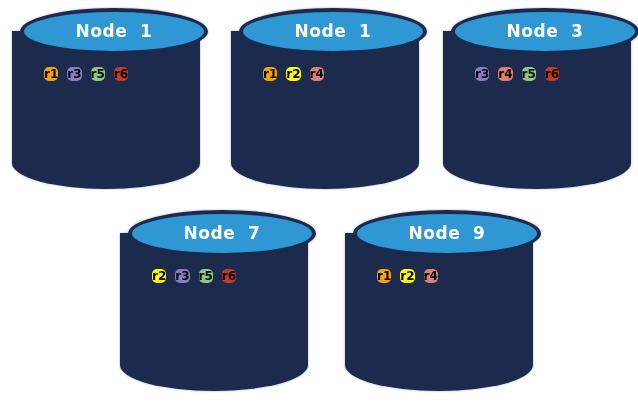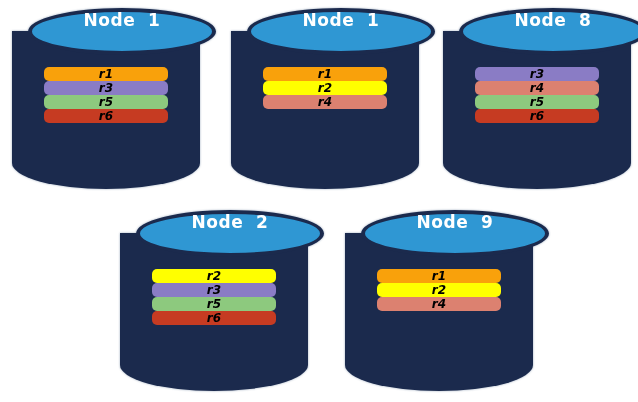--- a/index.html
+++ b/index.html
@@ -19,48 +19,46 @@
   }
   .cyl-body {
     position: absolute;
     left: 0; right: 0;
     top: 23px; bottom: 0;
     background: var(--navy, #1B2A4D);
     border-radius: 0 0 50% 50% / 0 0 26px 26px;
   }
   .cyl-top {
     position: absolute;
-    left: 16px; top: 0;
+    left: 8px; top: 0;
     width: 188px; height: 47px;
     box-sizing: border-box;
     background: var(--blue, #2F97D3);
     border: 4px solid var(--navy, #1B2A4D);
     border-radius: 50%;
     display: flex;
-    align-items: flex-start;
+    align-items: center;
     justify-content: center;
   }
   .node-title {
     color: #ffffff;
     font-weight: bold;
     font-size: 17px;
     letter-spacing: 0.5px;
     white-space: pre;
     margin-top: -2px;
   }
   .bars {
     position: absolute;
     left: 50%;
     transform: translateX(-50%);
     top: 59px;
     width: 124px;
     display: flex;
-    flex-direction: column;
-    gap: 0;
-    font-style: italic;
+    gap: 9px;
   }
   .bar {
     height: 14px;
     border-radius: 5px;
     text-align: center;
     font-size: 12px;
     font-weight: bold;
     color: #000000;
     line-height: 14px;
   }
@@ -94,34 +92,34 @@
   <div class="bars">
       <div class="bar" style="background: rgb(249, 161, 11);">r1</div>
       <div class="bar" style="background: rgb(255, 255, 0);">r2</div>
       <div class="bar" style="background: rgb(220, 129, 112);">r4</div>
     </div>
 </div>
 
 <div class="cylinder node-3">
   <div class="cyl-body"></div>
   <div class="cyl-top">
-    <span class="node-title">Node  8</span>
+    <span class="node-title">Node  3</span>
   </div>
   <div class="bars">
       <div class="bar" style="background: rgb(138, 124, 197);">r3</div>
       <div class="bar" style="background: rgb(220, 129, 112);">r4</div>
       <div class="bar" style="background: rgb(141, 201, 126);">r5</div>
       <div class="bar" style="background: rgb(198, 59, 34);">r6</div>
     </div>
 </div>
 
 <div class="cylinder node-4">
   <div class="cyl-body"></div>
   <div class="cyl-top">
-    <span class="node-title">Node  2</span>
+    <span class="node-title">Node  7</span>
   </div>
   <div class="bars">
       <div class="bar" style="background: rgb(255, 255, 0);">r2</div>
       <div class="bar" style="background: rgb(138, 124, 197);">r3</div>
       <div class="bar" style="background: rgb(141, 201, 126);">r5</div>
       <div class="bar" style="background: rgb(198, 59, 34);">r6</div>
     </div>
 </div>
 
 <div class="cylinder node-5">

